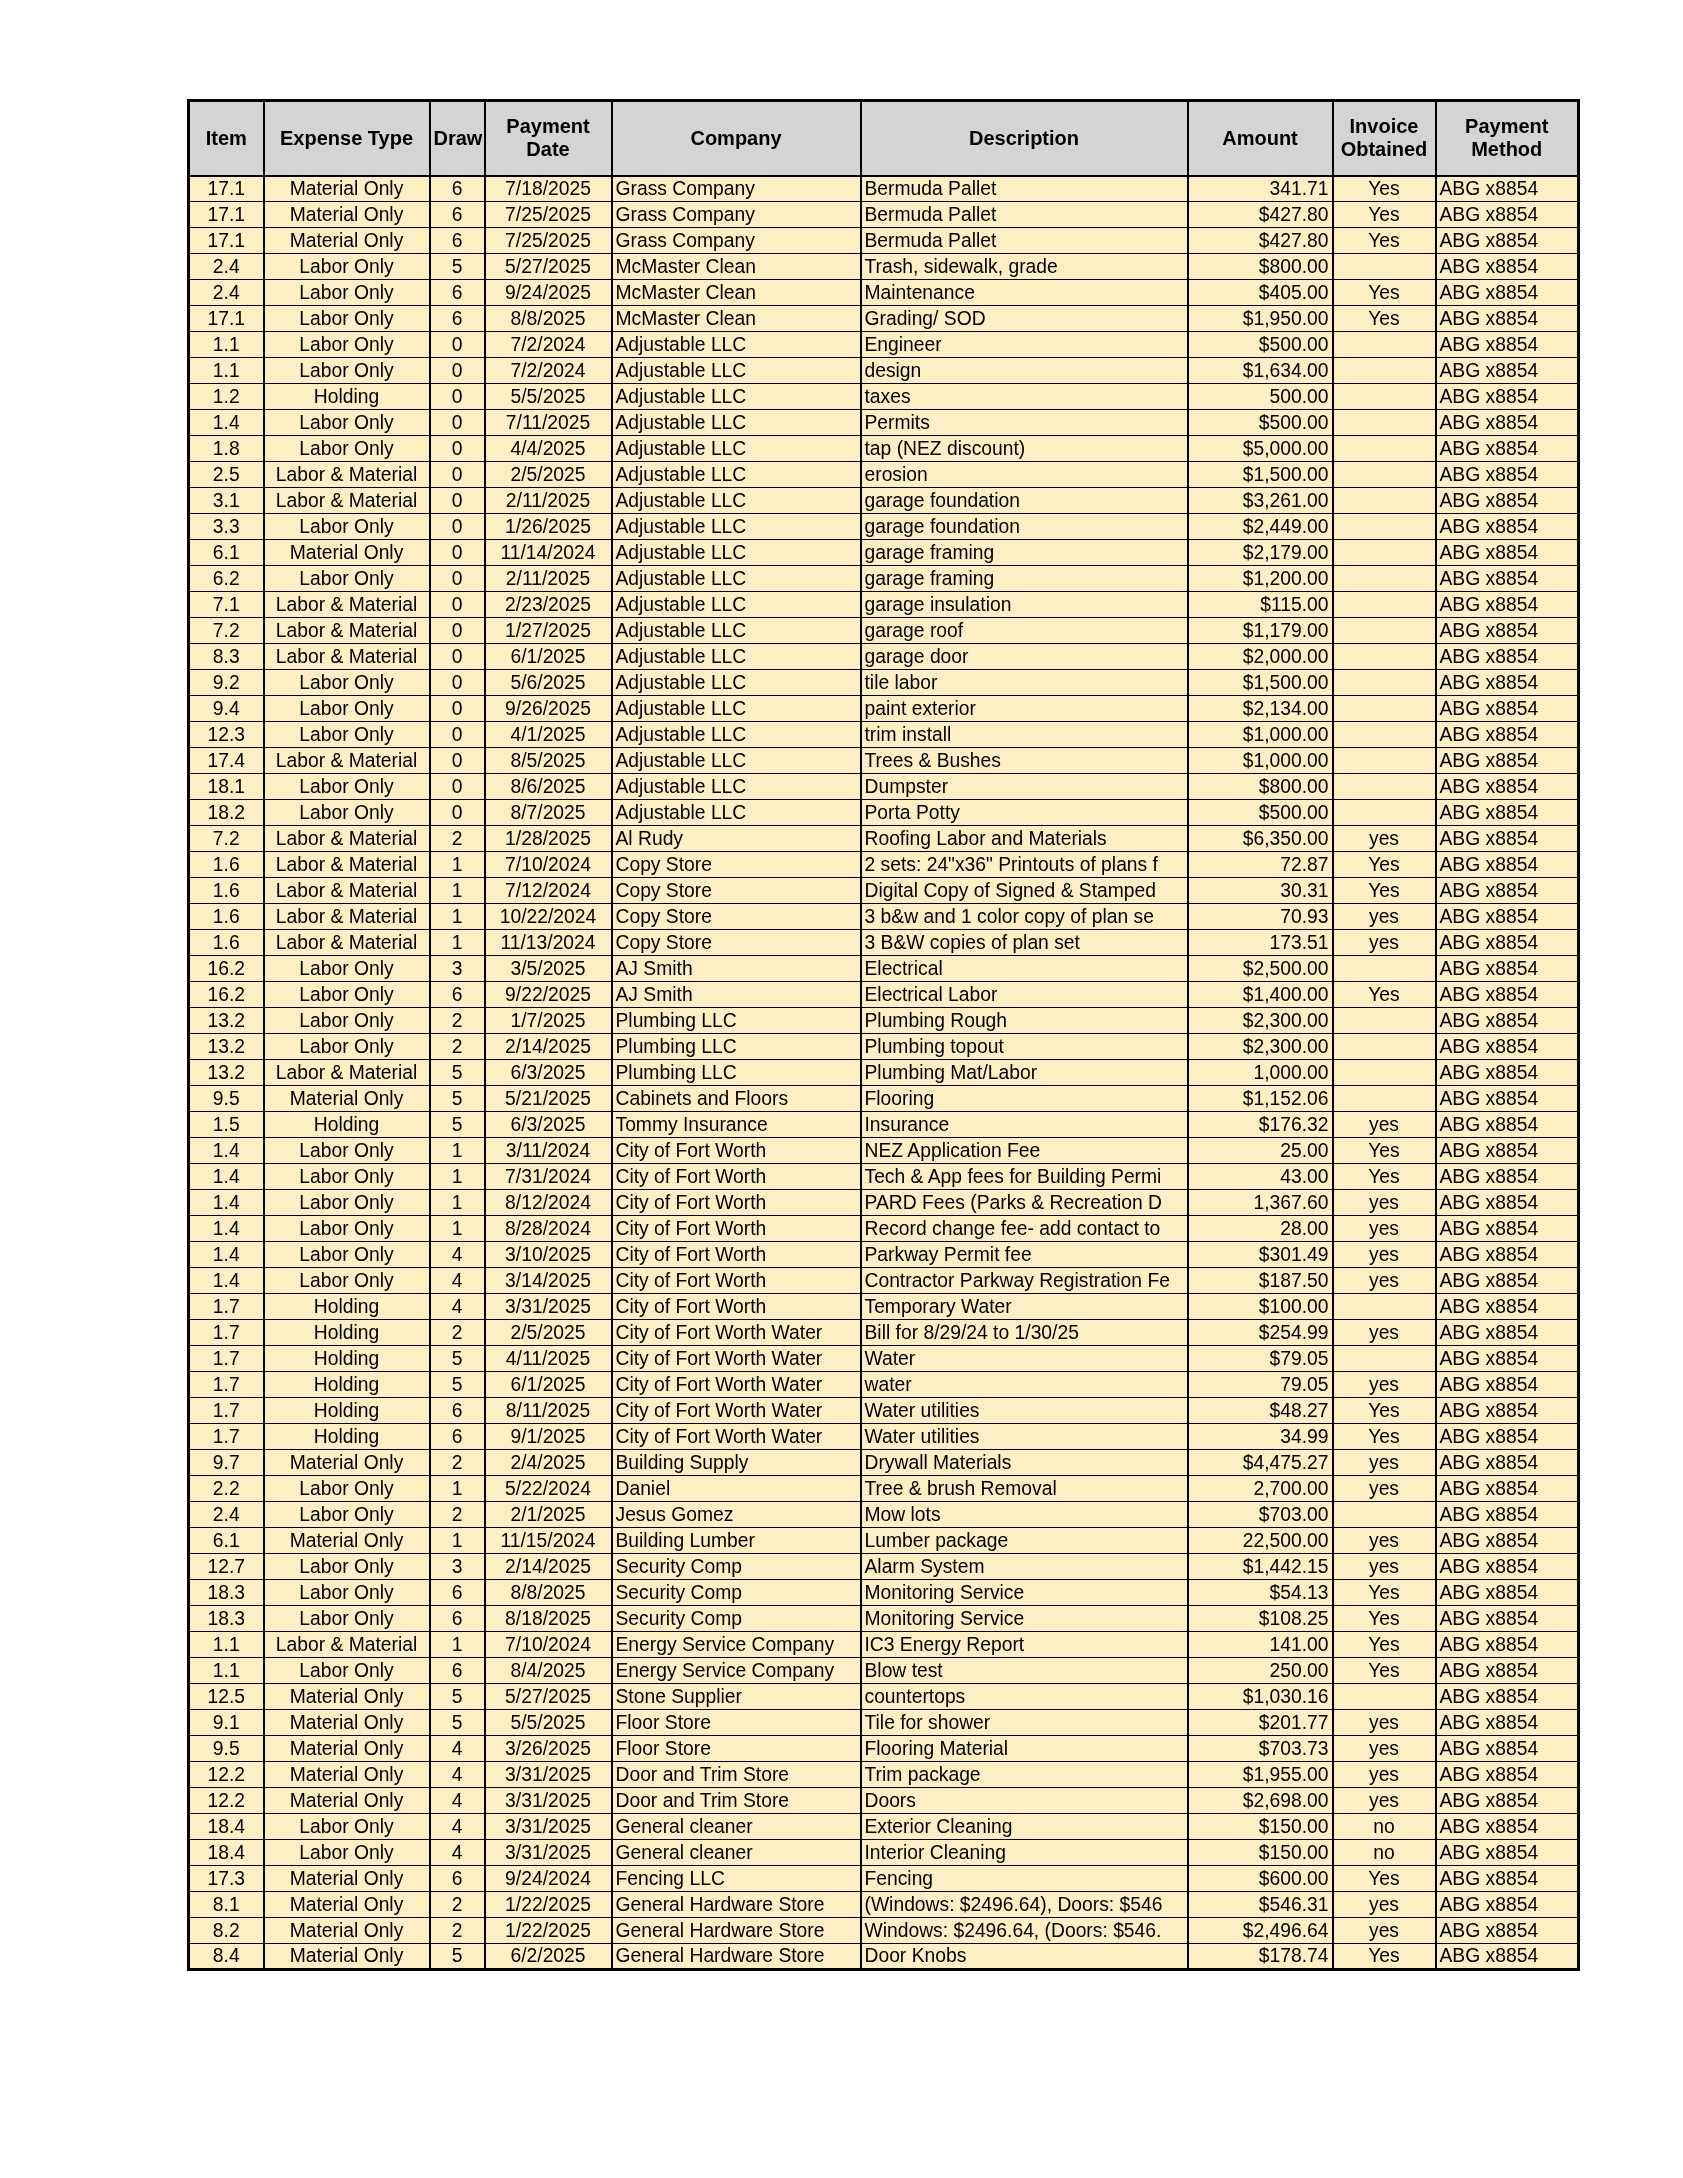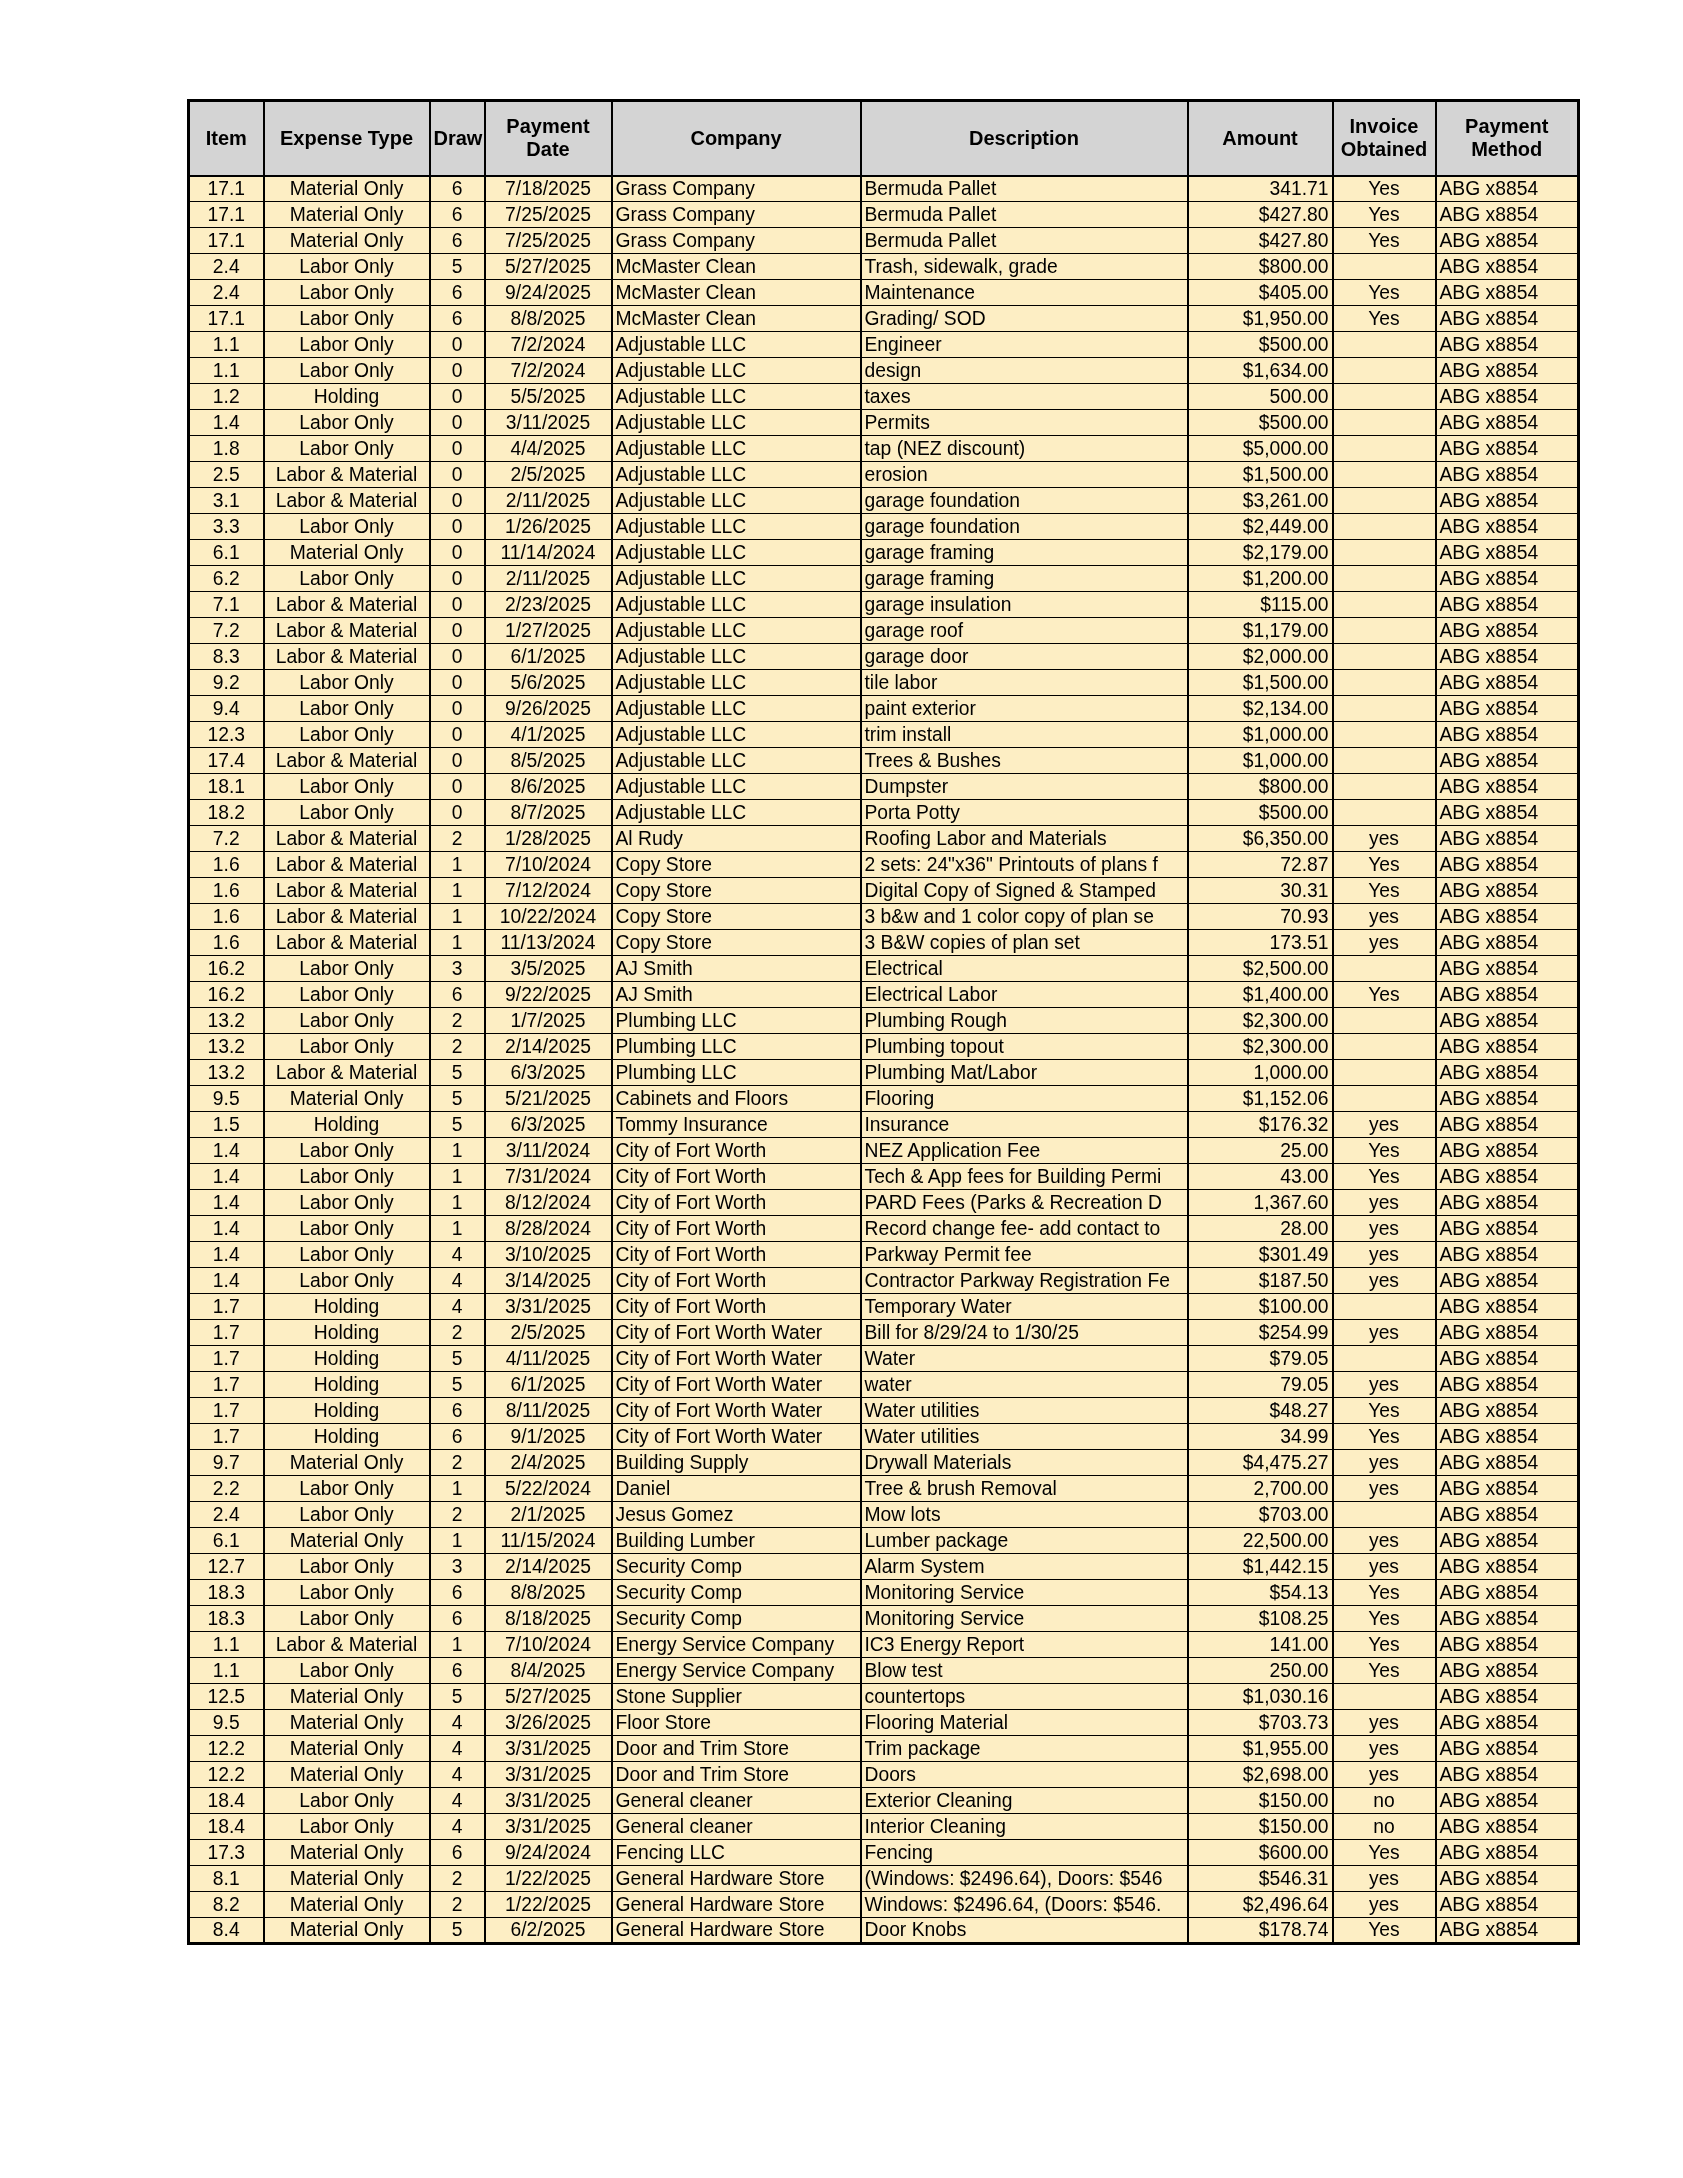--- a/index.html
+++ b/index.html
@@ -181,21 +181,21 @@
           <td class="c-company">Adjustable LLC</td>
           <td class="c-desc">taxes</td>
           <td class="c-amount">500.00</td>
           <td class="c-invoice"></td>
           <td class="c-method">ABG x8854</td>
         </tr>
         <tr>
           <td class="c-item">1.4</td>
           <td class="c-type">Labor Only</td>
           <td class="c-draw">0</td>
-          <td class="c-date">3/11/2025</td>
+          <td class="c-date">7/11/2025</td>
           <td class="c-company">Adjustable LLC</td>
           <td class="c-desc">Permits</td>
           <td class="c-amount">$500.00</td>
           <td class="c-invoice"></td>
           <td class="c-method">ABG x8854</td>
         </tr>
         <tr>
           <td class="c-item">1.8</td>
           <td class="c-type">Labor Only</td>
           <td class="c-draw">0</td>
@@ -728,20 +728,31 @@
           <td class="c-type">Material Only</td>
           <td class="c-draw">5</td>
           <td class="c-date">5/27/2025</td>
           <td class="c-company">Stone Supplier</td>
           <td class="c-desc">countertops</td>
           <td class="c-amount">$1,030.16</td>
           <td class="c-invoice"></td>
           <td class="c-method">ABG x8854</td>
         </tr>
         <tr>
+          <td class="c-item">9.1</td>
+          <td class="c-type">Material Only</td>
+          <td class="c-draw">5</td>
+          <td class="c-date">5/5/2025</td>
+          <td class="c-company">Floor Store</td>
+          <td class="c-desc">Tile for shower</td>
+          <td class="c-amount">$201.77</td>
+          <td class="c-invoice">yes</td>
+          <td class="c-method">ABG x8854</td>
+        </tr>
+        <tr>
           <td class="c-item">9.5</td>
           <td class="c-type">Material Only</td>
           <td class="c-draw">4</td>
           <td class="c-date">3/26/2025</td>
           <td class="c-company">Floor Store</td>
           <td class="c-desc">Flooring Material</td>
           <td class="c-amount">$703.73</td>
           <td class="c-invoice">yes</td>
           <td class="c-method">ABG x8854</td>
         </tr>

